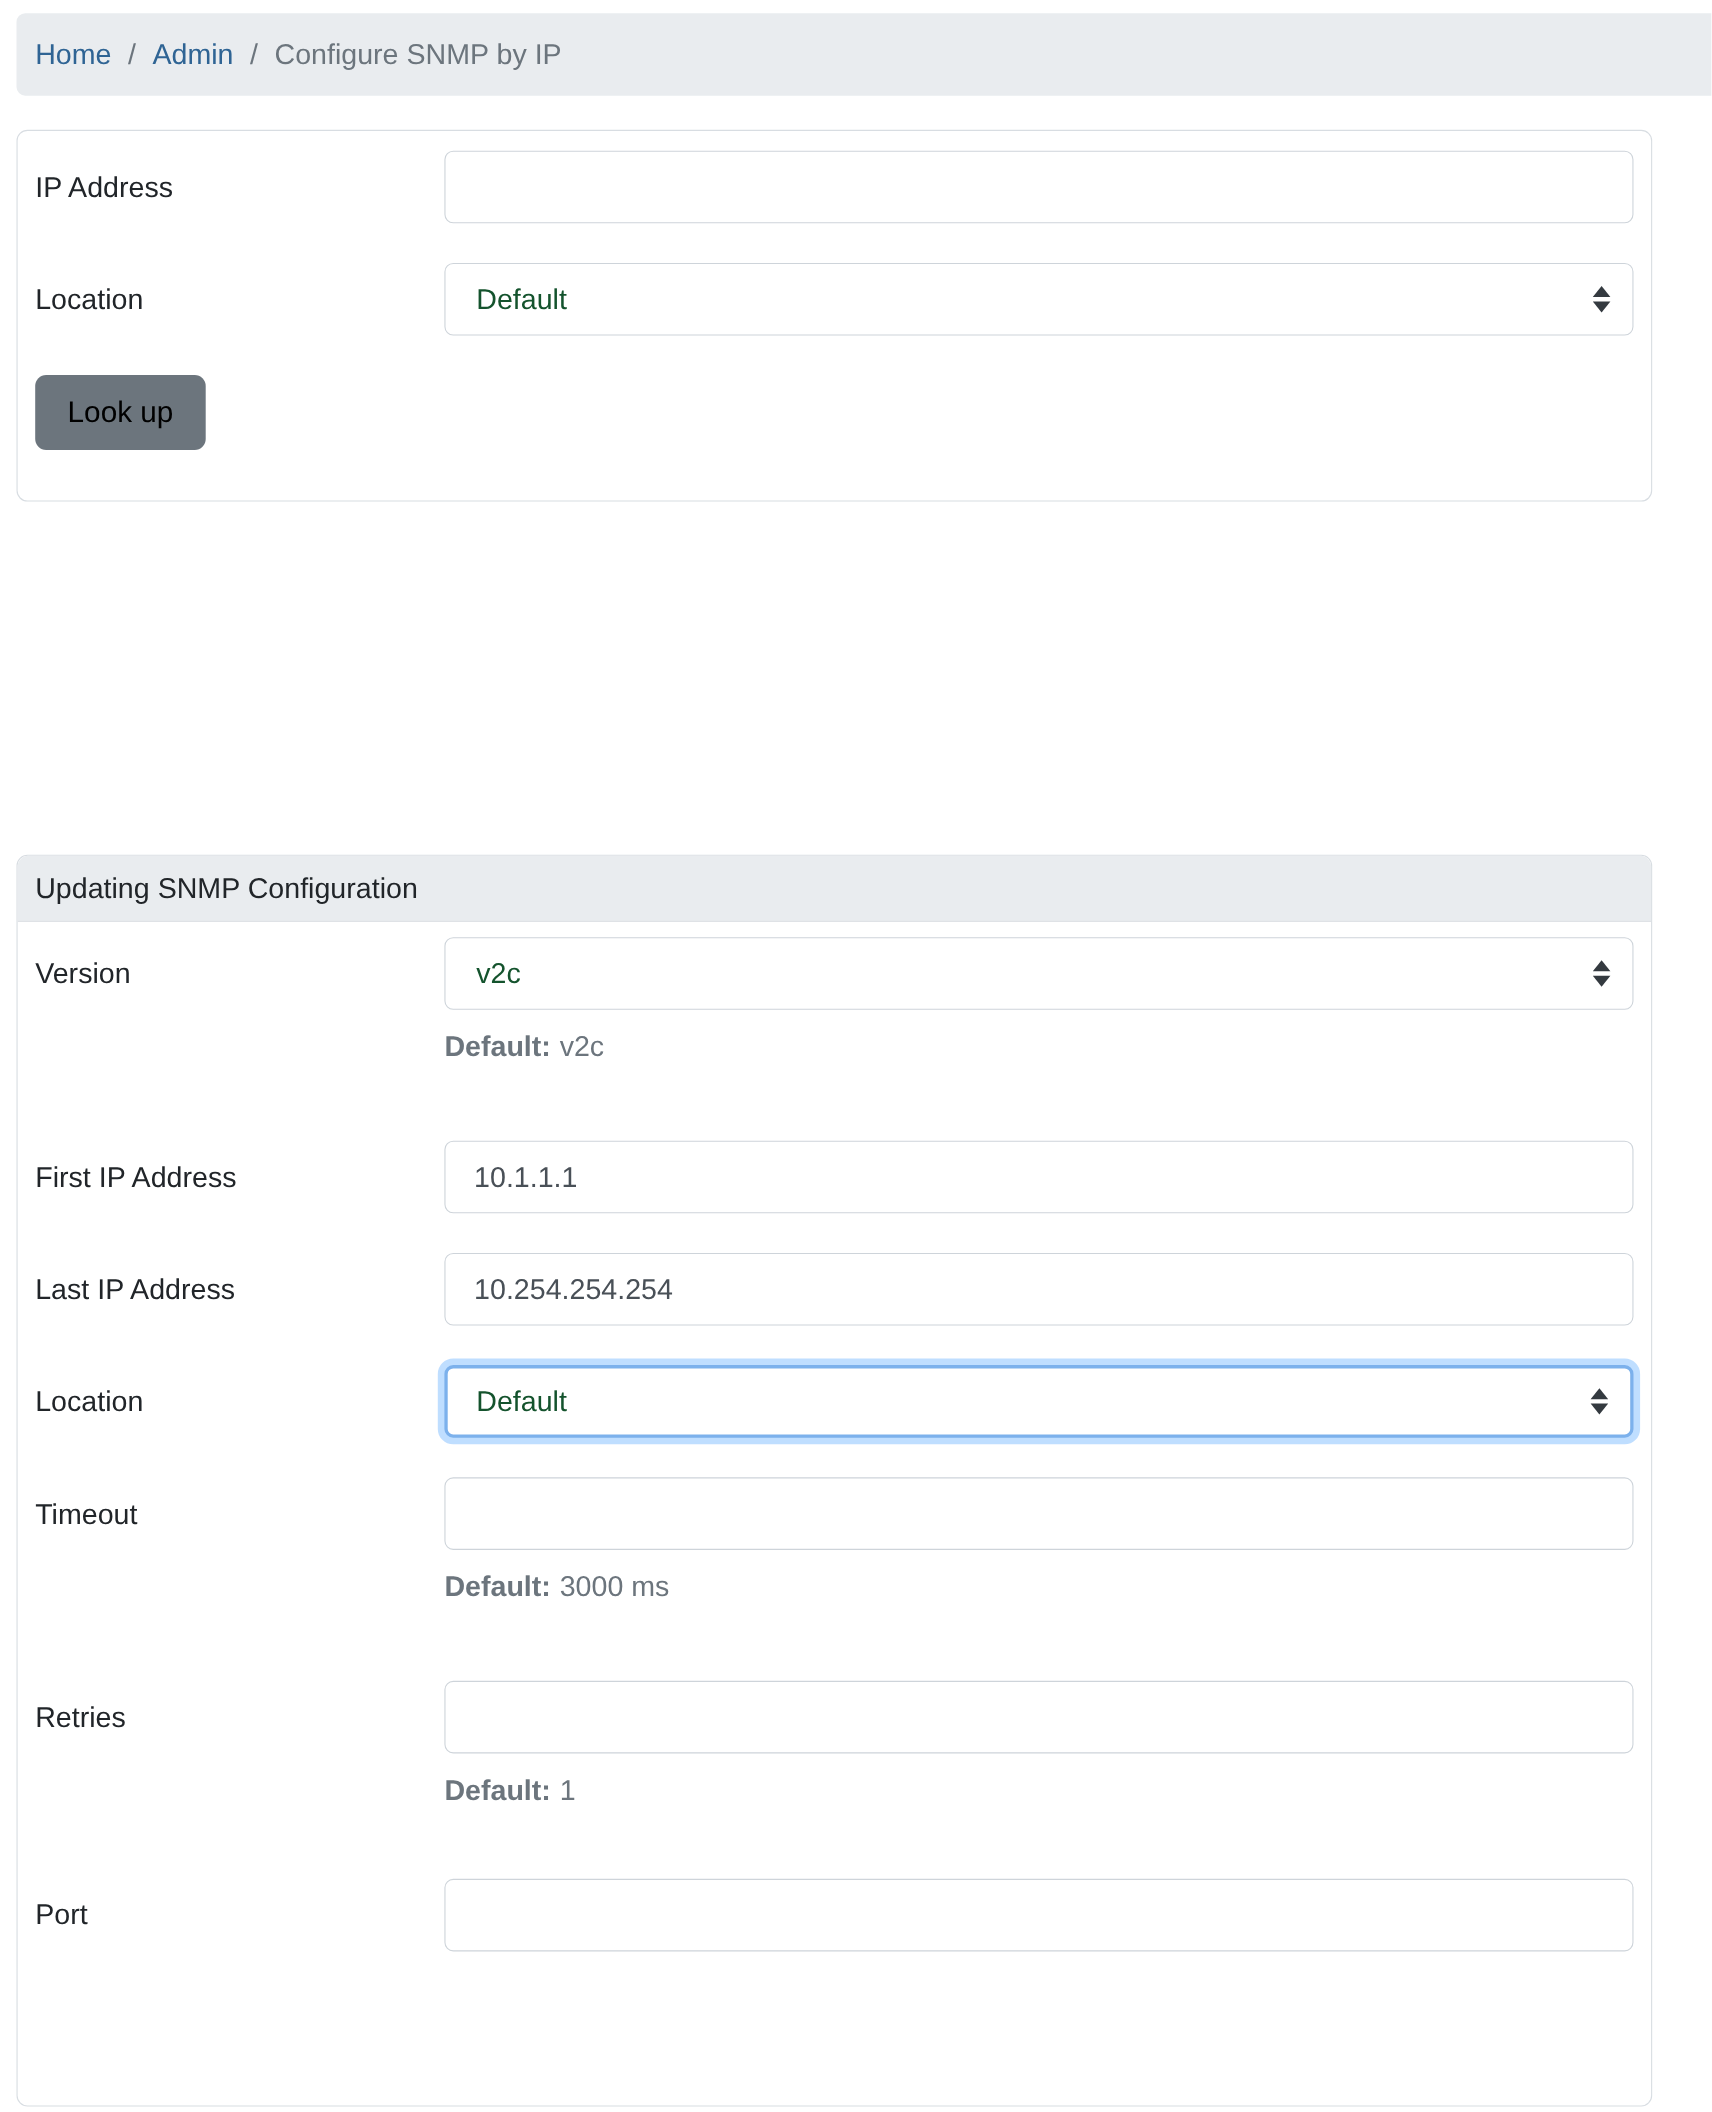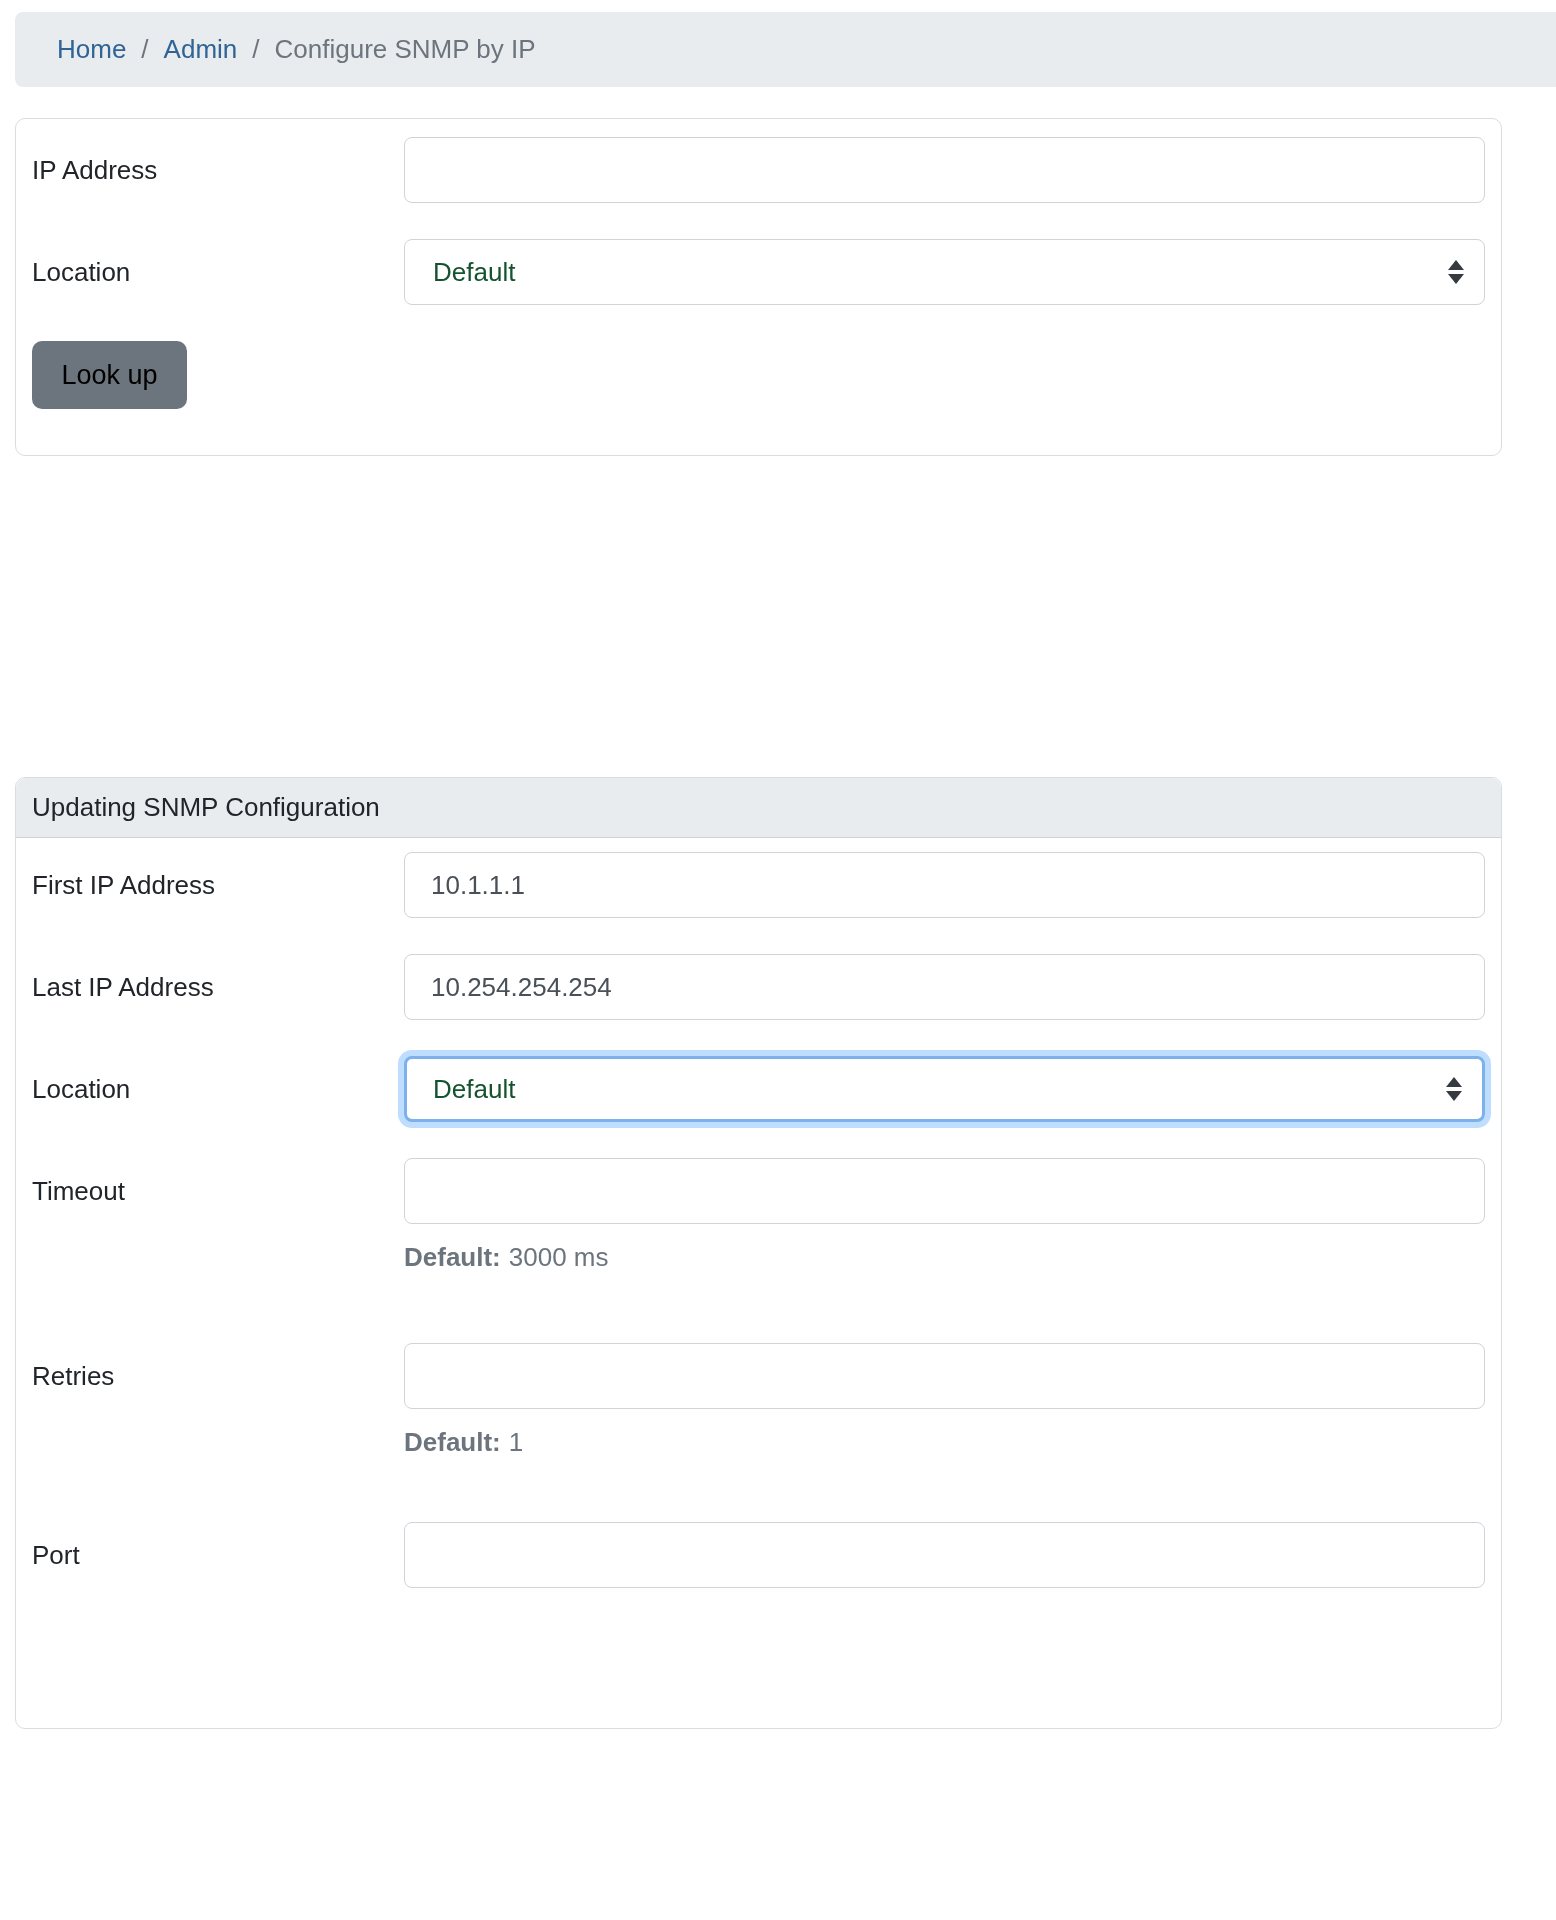--- a/index.html
+++ b/index.html
@@ -10,21 +10,21 @@
     background: #ffffff;
     font-family: "Liberation Sans", "DejaVu Sans", sans-serif;
     color: #212529;
   }
 
   
   .breadcrumb {
     margin: 12px 0 0 15px;
     background: #e9ecef;
     border-radius: 8px 0 0 8px;
-    padding: 22px 42px;
+    padding: 22px 17px;
     font-size: 26px;
     display: flex;
     align-items: center;
   }
   .crumb-link { color: #2f6494; text-decoration: none; cursor: pointer; }
   .crumb-sep  { color: #6c757d; margin: 0 15px; }
   .crumb-active { color: #6c757d; }
 
   
   .card {
@@ -162,20 +162,35 @@
   </div>
 </section>
 
 <section class="card card-config">
   <div class="card-header">
     <span>Updating SNMP Configuration</span>
   </div>
   <div class="card-body">
 
 
+    <div class="form-row has-helper">
+      <div class="label-col">Version</div>
+      <div class="control-col">
+        <div class="select">
+          <span>v2c</span>
+          <span class="caret">
+              <span class="up"></span>
+              <span class="down"></span>
+            </span>
+        </div>
+        <div class="helper">
+          <span class="bold">Default:</span><span class="val">v2c</span>
+        </div>
+      </div>
+    </div>
 
     <div class="form-row">
       <div class="label-col">First IP Address</div>
       <div class="control-col">
         <input class="text-input" type="text" value="10.1.1.1" style="">
       </div>
     </div>
 
     <div class="form-row">
       <div class="label-col">Last IP Address</div>

